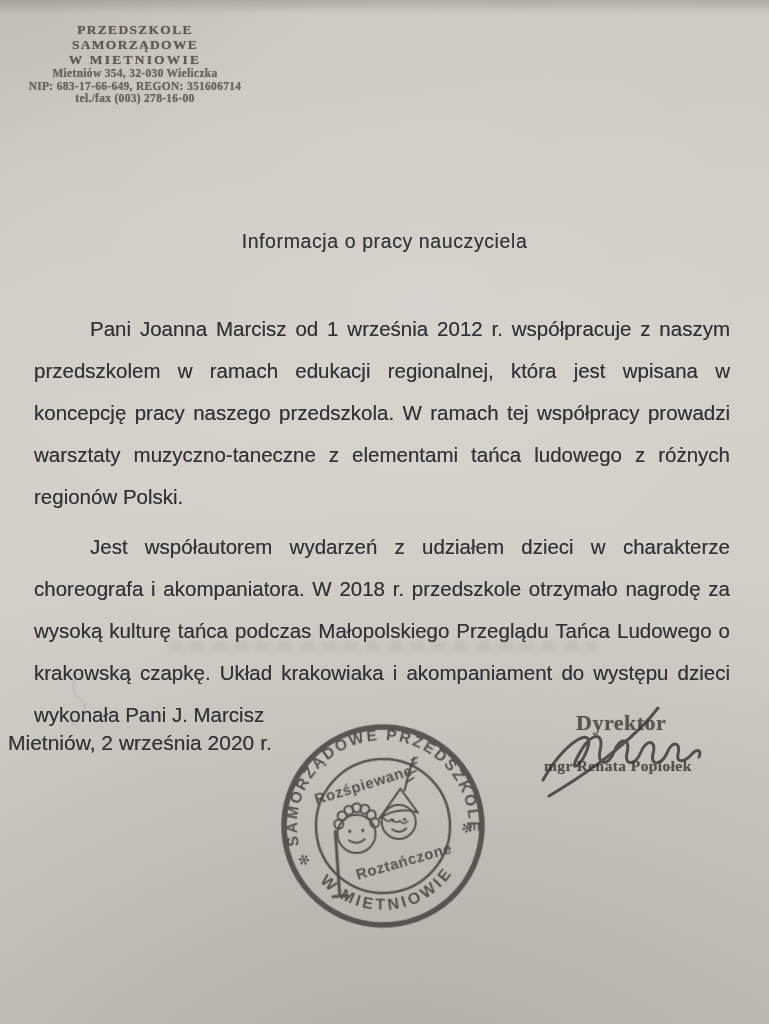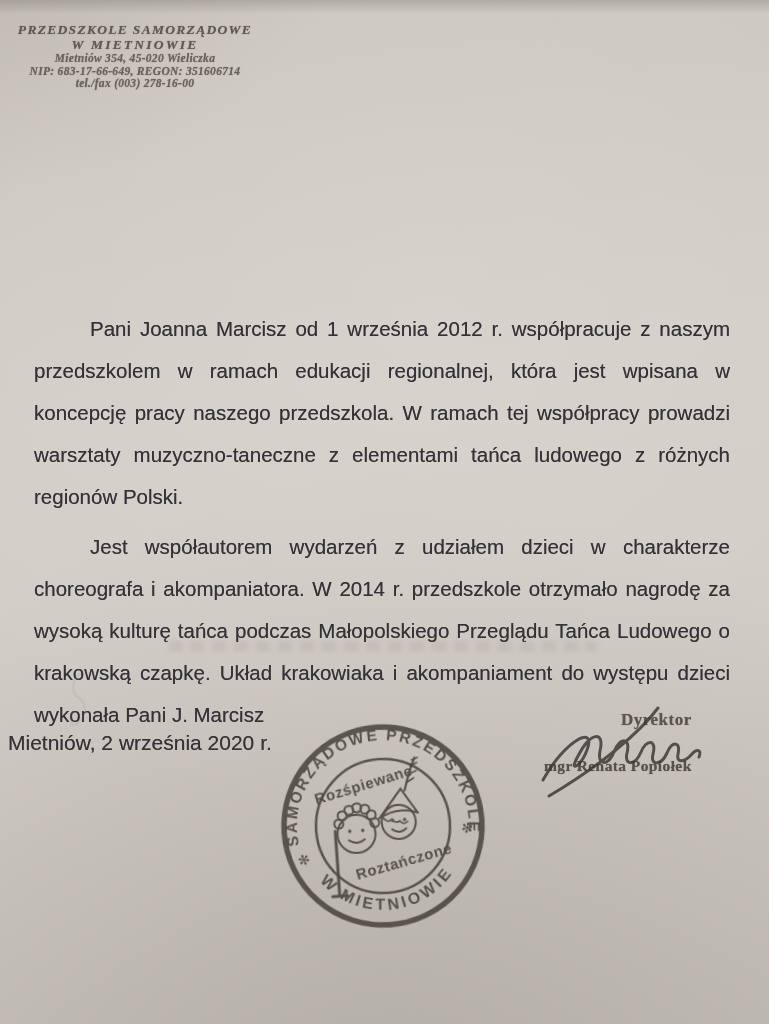--- a/index.html
+++ b/index.html
@@ -23,21 +23,20 @@
   }
 
   
   .letterhead{
     position:absolute;left:14px;top:22px;width:242px;
     text-align:center;
     font-family:"Liberation Serif",serif;
     color:#605a54;
     text-shadow:0 0 1px rgba(96,90,84,0.75);
     filter:blur(0.25px);
-    font-style:italic;
   }
   .letterhead .lh-big{font-size:13.5px;font-weight:bold;letter-spacing:1.3px;line-height:15px;}
   .letterhead .lh-big2{font-size:13.5px;font-weight:bold;letter-spacing:2.2px;line-height:15px;}
   .letterhead .lh-small{font-size:11.5px;font-weight:bold;letter-spacing:0.3px;line-height:12.5px;color:#6a645e;}
 
   
   .doc-title{
     position:absolute;top:230px;left:0;width:100%;
     text-align:center;
     font-size:19.5px;color:#37373b;letter-spacing:0.6px;
@@ -63,22 +62,22 @@
     position:absolute;left:168px;top:641px;width:430px;height:11px;
     background:repeating-linear-gradient(90deg,rgba(110,104,98,0.10) 0 14px,rgba(110,104,98,0.02) 14px 22px);
     filter:blur(2px);border-radius:5px;
   }
   .pencil-mark{position:absolute;left:62px;top:668px;opacity:0.55;}
 
   
   .sig-role{
     position:absolute;left:576px;top:710px;
     font-family:"Liberation Serif",serif;font-weight:bold;
-    font-size:17px;color:#5b554f;letter-spacing:0.5px;
-    text-shadow:0 0 1px rgba(91,85,79,0.7);filter:blur(0.25px);margin-left:45px;
+    font-size:22px;color:#5b554f;letter-spacing:0.5px;
+    text-shadow:0 0 1px rgba(91,85,79,0.7);filter:blur(0.25px);
   }
   .sig-name{
     position:absolute;left:531px;top:757px;
     font-family:"Liberation Serif",serif;font-weight:bold;
     font-size:15.5px;color:#57514b;letter-spacing:0.4px;
     text-shadow:0 0 1px rgba(87,81,75,0.7);filter:blur(0.25px);margin-left:13px;
   }
   .sig-scribble{position:absolute;left:527px;top:696px;}
 
   
@@ -97,29 +96,30 @@
   .flower{font-size:14px;}
 </style>
 </head>
 <body>
 
 <div class="page">
 
   <div class="letterhead">
     <div class="lh-big">PRZEDSZKOLE SAMORZĄDOWE</div>
     <div class="lh-big2">W MIETNIOWIE</div>
-    <div class="lh-small">Mietniów 354, 45-020 Wieliczka</div>
+    <div class="lh-small">Mietniów 354, 32-030 Wieliczka</div>
     <div class="lh-small">NIP: 683-17-66-649, REGON: 351606714</div>
     <div class="lh-small">tel./fax (003) 278-16-00</div>
   </div>
 
+  <div class="doc-title">Informacja o pracy nauczyciela</div>
 
   <div class="body-text">
     <p>Pani Joanna Marcisz od 1 września 2012 r. współpracuje z naszym przedszkolem w ramach edukacji regionalnej, która jest wpisana w koncepcję pracy naszego przedszkola. W ramach tej współpracy prowadzi warsztaty muzyczno-taneczne z elementami tańca ludowego z różnych regionów Polski.</p>
-    <p>Jest współautorem wydarzeń z udziałem dzieci w charakterze choreografa i akompaniatora. W 2014 r. przedszkole otrzymało nagrodę za wysoką kulturę tańca podczas Małopolskiego Przeglądu Tańca Ludowego o krakowską czapkę. Układ krakowiaka i akompaniament do występu dzieci wykonała Pani J. Marcisz</p>
+    <p>Jest współautorem wydarzeń z udziałem dzieci w charakterze choreografa i akompaniatora. W 2018 r. przedszkole otrzymało nagrodę za wysoką kulturę tańca podczas Małopolskiego Przeglądu Tańca Ludowego o krakowską czapkę. Układ krakowiaka i akompaniament do występu dzieci wykonała Pani J. Marcisz</p>
   </div>
 
   <div class="ghost-line"></div>
 
   <svg class="pencil-mark" width="34" height="64" viewBox="0 0 34 64">
     <path d="M18,6 C8,14 10,26 17,30 C26,35 24,50 15,56 C8,60 6,50 12,44" fill="none" stroke="rgba(125,120,145,0.22)" stroke-width="2.5" stroke-linecap="round"></path>
   </svg>
 
   <div class="dateline">Mietniów, 2 września 2020 r.</div>
 

